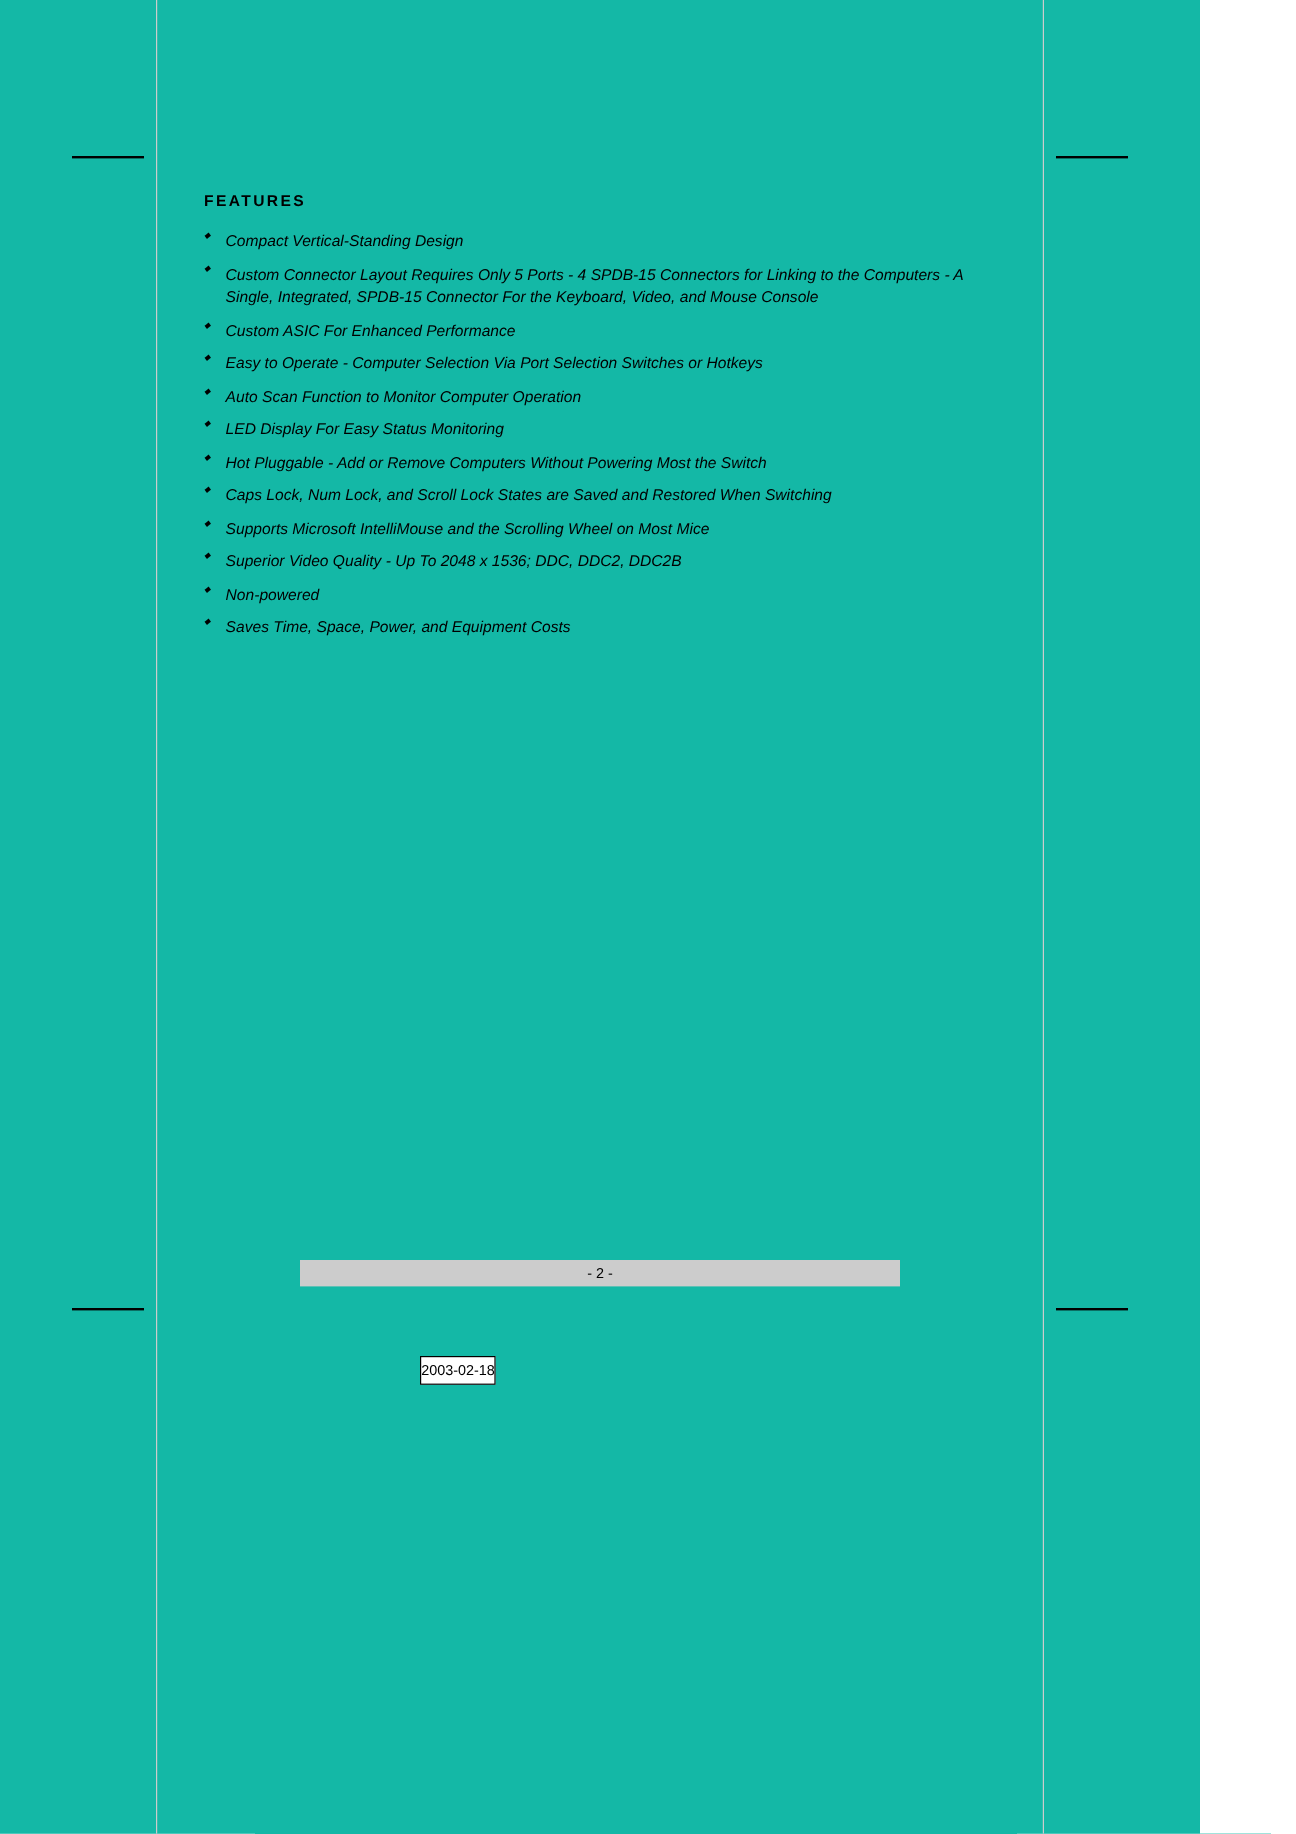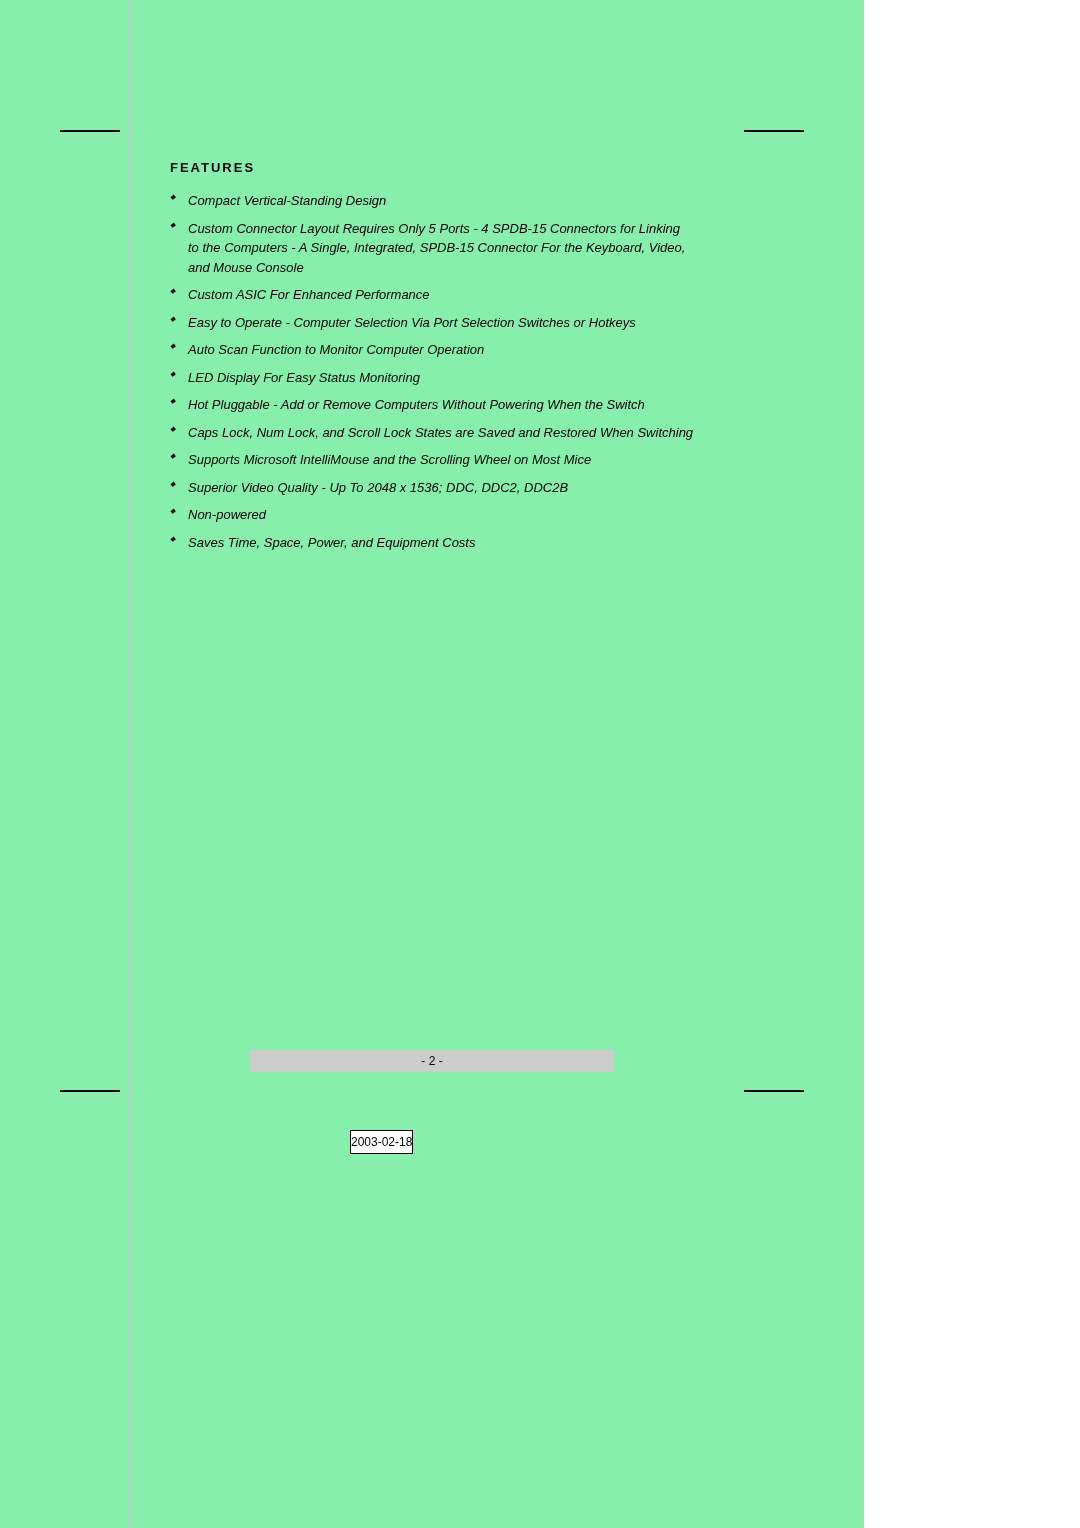--- a/index.html
+++ b/index.html
@@ -12,24 +12,24 @@
       background: #ffffff;
       font-family: Arial, Helvetica, sans-serif;
       font-size: 13px;
       color: #000000;
       width: 1080px;
       min-height: 1528px;
       position: relative;
     }
 
     .page-wrapper {
-      width: 864px;
+      width: 1000px;
       min-height: 1528px;
       position: relative;
-      background: #86efac;
+      background: #14b8a6;
     }
 
     
     .border-left {
       position: absolute;
       left: 130px;
       top: 0;
       bottom: 0;
       width: 1px;
       border-left: 1px solid #cccccc;
@@ -170,21 +170,21 @@
 
     <h2 class="section-title">Features</h2>
 
     <ul class="features-list" id="features-list">
     <li>Compact Vertical-Standing Design</li>
         <li>Custom Connector Layout Requires Only 5 Ports - 4 SPDB-15 Connectors for Linking to the Computers - A Single, Integrated, SPDB-15 Connector For the Keyboard, Video, and Mouse Console</li>
         <li>Custom ASIC For Enhanced Performance</li>
         <li>Easy to Operate - Computer Selection Via Port Selection Switches or Hotkeys</li>
         <li>Auto Scan Function to Monitor Computer Operation</li>
         <li>LED Display For Easy Status Monitoring</li>
-        <li>Hot Pluggable - Add or Remove Computers Without Powering When the Switch</li>
+        <li>Hot Pluggable - Add or Remove Computers Without Powering Most the Switch</li>
         <li>Caps Lock, Num Lock, and Scroll Lock States are Saved and Restored When Switching</li>
         <li>Supports Microsoft IntelliMouse and the Scrolling Wheel on Most Mice</li>
         <li>Superior Video Quality - Up To 2048 x 1536; DDC, DDC2, DDC2B</li>
         <li>Non-powered</li>
         <li>Saves Time, Space, Power, and Equipment Costs</li>
       </ul>
 
   </div>
 
   <div class="footer-bar">

